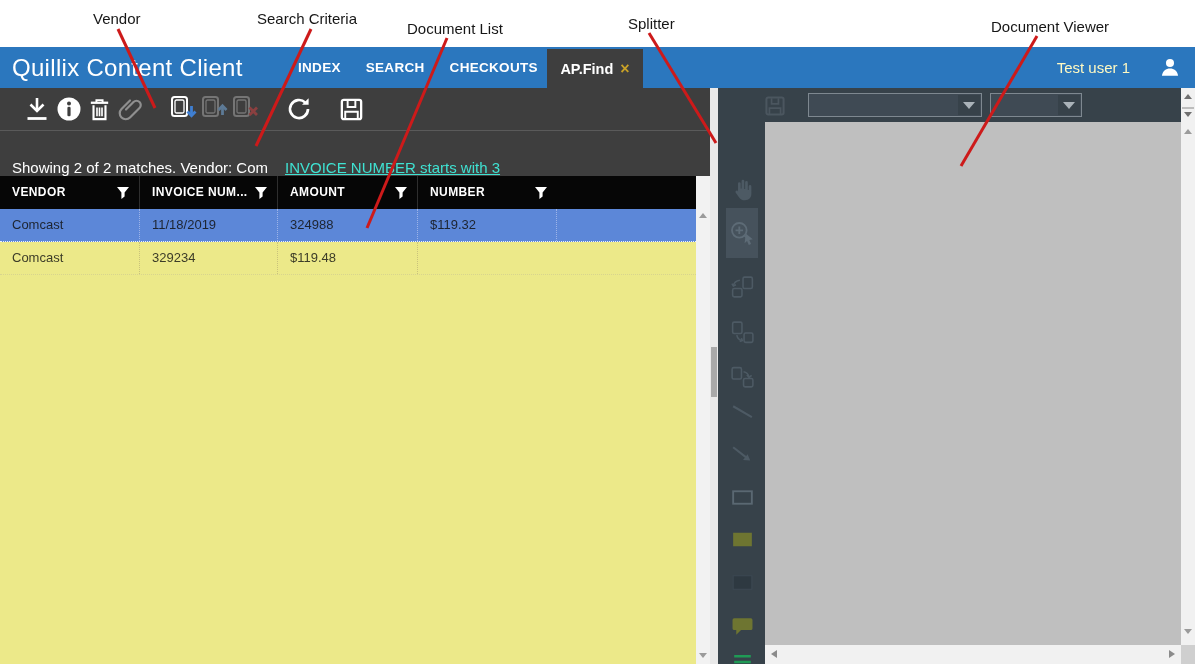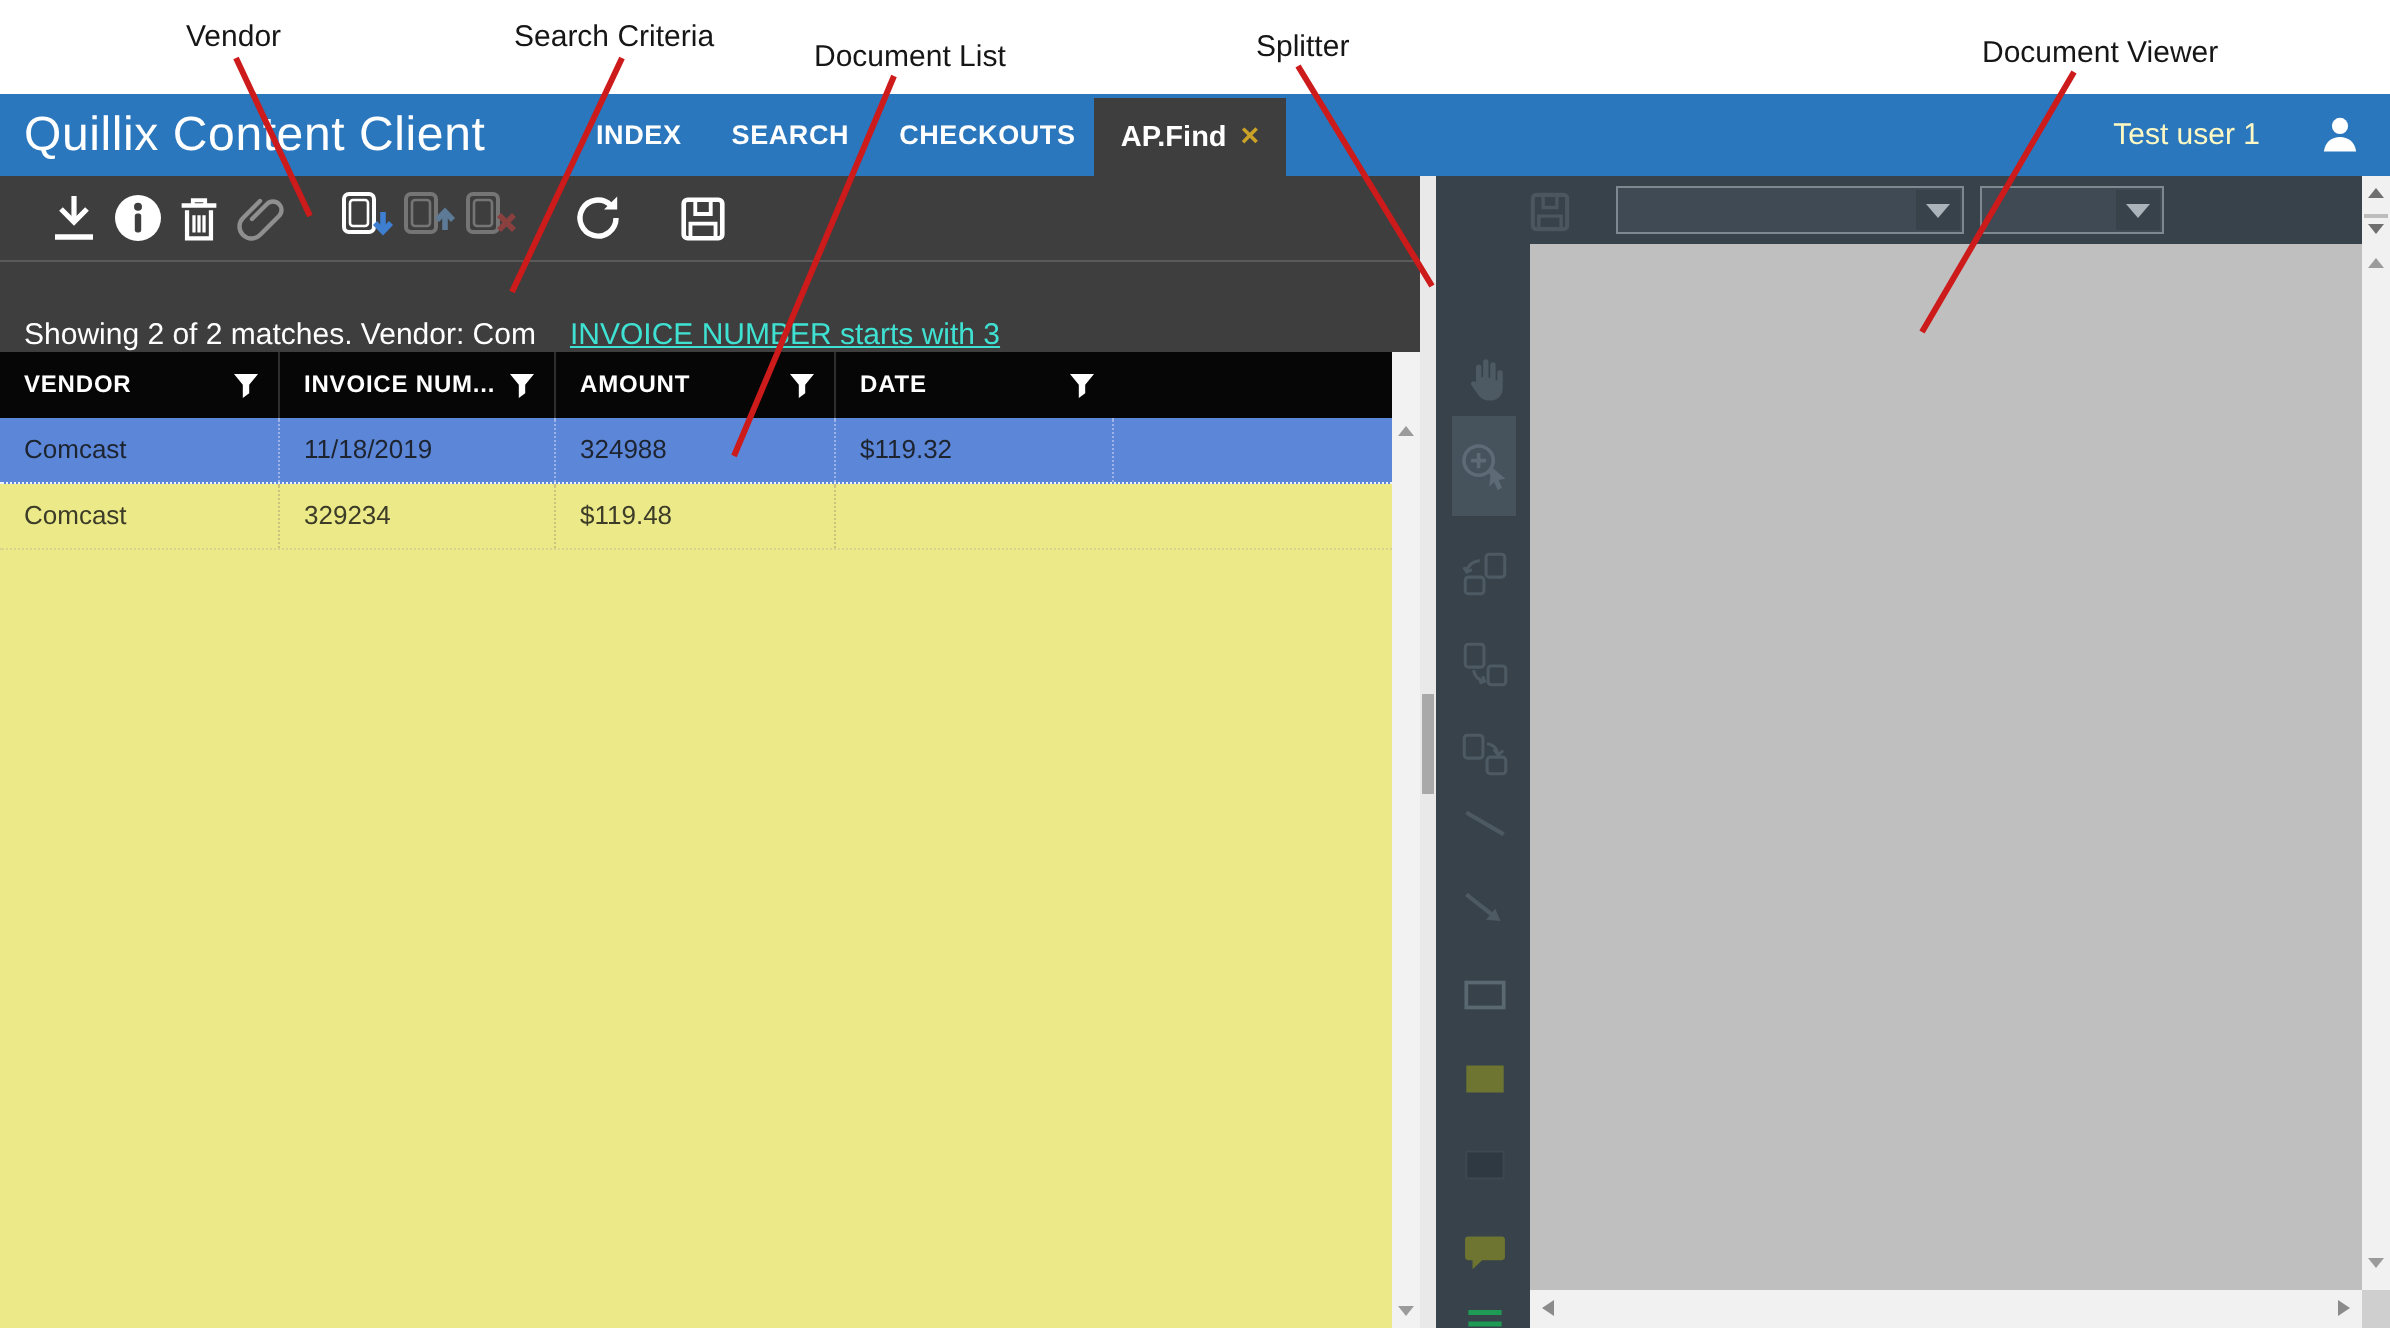--- a/index.html
+++ b/index.html
@@ -209,21 +209,21 @@
           <path d="M1 1h12L8.6 6.4v4.2L5.4 13V6.4Z" fill="#fff"></path>
         </svg>
     </div>
     <div class="gh-cell">
       <span>AMOUNT</span>
       <svg class="gh-filter" viewBox="0 0 14 14">
           <path d="M1 1h12L8.6 6.4v4.2L5.4 13V6.4Z" fill="#fff"></path>
         </svg>
     </div>
     <div class="gh-cell" style="border-right:none;">
-      <span>DATE</span>
+      <span>NUMBER</span>
       <svg class="gh-filter" viewBox="0 0 14 14">
           <path d="M1 1h12L8.6 6.4v4.2L5.4 13V6.4Z" fill="#fff"></path>
         </svg>
     </div>
   </div>
 
   <div class="abs grid-row row-selected">
     <div class="gr-cell">Comcast</div>
     <div class="gr-cell">11/18/2019</div>
     <div class="gr-cell">324988</div>

